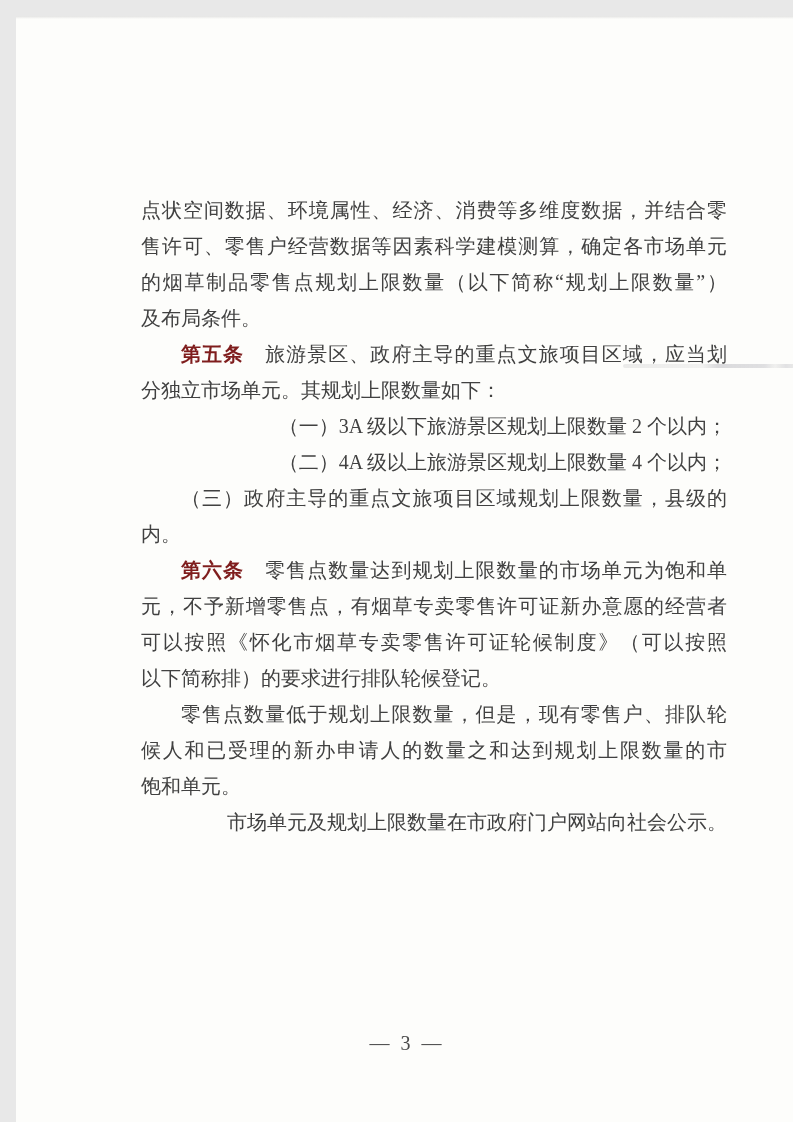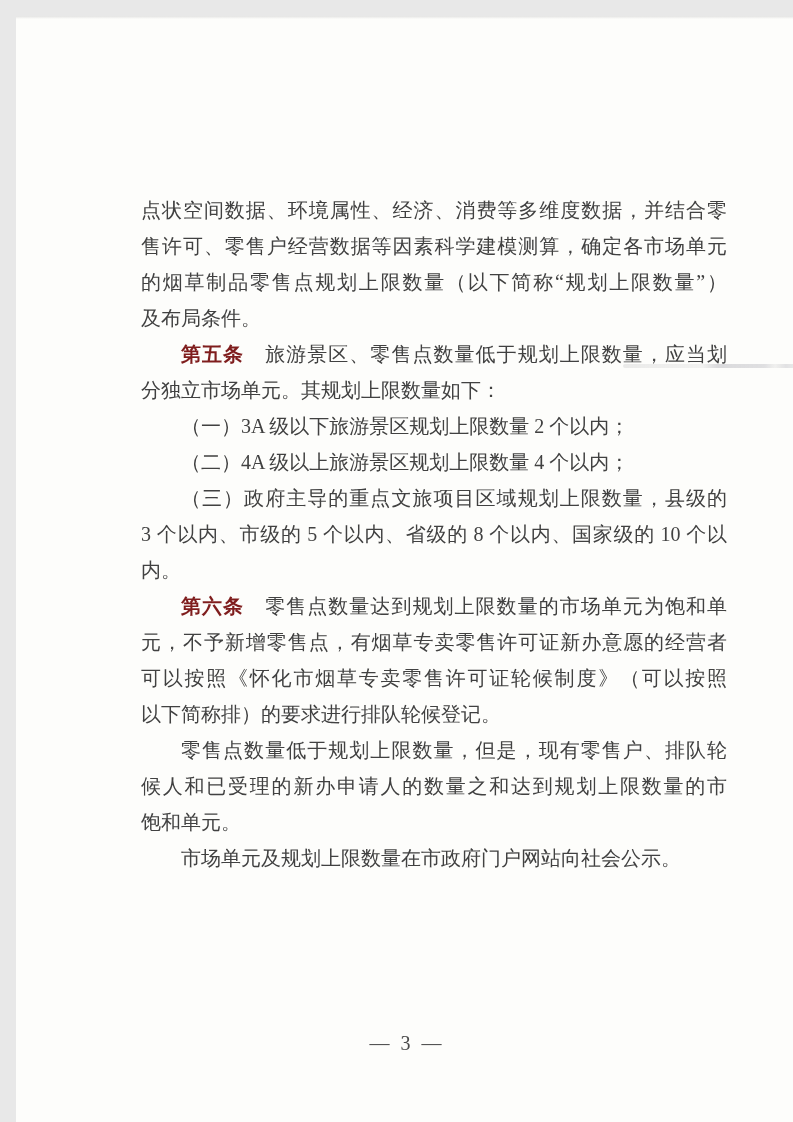--- a/index.html
+++ b/index.html
@@ -31,20 +31,21 @@
     overflow: hidden;
     white-space: pre-wrap;
     -webkit-font-smoothing: antialiased;
   }
   .line.justify {
     text-align: justify;
     text-align-last: justify;
   }
   .line.indent {
     padding-left: 40px;
+    text-align: right;
   }
   .article-no {
     font-weight: bold;
     color: #7f1d1d;
   }
   
   .page-number {
     position: absolute;
     top: 1016px;
     left: 0;
@@ -101,26 +102,25 @@
 </style>
 </head>
 <body>
 
 <div class="page">
   <div class="doc-body">
       <div class="line justify"><span>点状空间数据、环境属性、经济、消费等多维度数据，并结合零</span></div>
       <div class="line justify"><span>售许可、零售户经营数据等因素科学建模测算，确定各市场单元</span></div>
       <div class="line justify"><span>的烟草制品零售点规划上限数量（以下简称“规划上限数量”）</span></div>
       <div class="line"><span>及布局条件。</span></div>
-      <div class="line indent justify"><span class="article-no">第五条</span><span>　旅游景区、零售点数量低于规划上限数量，应当划</span></div>
+      <div class="line indent justify"><span class="article-no">第五条</span><span>　旅游景区、政府主导的重点文旅项目区域，应当划</span></div>
       <div class="line"><span>分独立市场单元。其规划上限数量如下：</span></div>
       <div class="line indent"><span>（一）3A 级以下旅游景区规划上限数量 2 个以内；</span></div>
       <div class="line indent"><span>（二）4A 级以上旅游景区规划上限数量 4 个以内；</span></div>
       <div class="line indent justify"><span>（三）政府主导的重点文旅项目区域规划上限数量，县级的</span></div>
-      <div class="line justify"><span>3 个以内、市级的 5 个以内、省级的 8 个以内、国家级的 10 个以</span></div>
       <div class="line"><span>内。</span></div>
       <div class="line indent justify"><span class="article-no">第六条</span><span>　零售点数量达到规划上限数量的市场单元为饱和单</span></div>
       <div class="line justify"><span>元，不予新增零售点，有烟草专卖零售许可证新办意愿的经营者</span></div>
       <div class="line justify"><span>可以按照《怀化市烟草专卖零售许可证轮候制度》（可以按照</span></div>
       <div class="line"><span>以下简称排）的要求进行排队轮候登记。</span></div>
       <div class="line indent justify"><span>零售点数量低于规划上限数量，但是，现有零售户、排队轮</span></div>
       <div class="line justify"><span>候人和已受理的新办申请人的数量之和达到规划上限数量的市</span></div>
       <div class="line"><span>饱和单元。</span></div>
       <div class="line indent"><span>市场单元及规划上限数量在市政府门户网站向社会公示。</span></div>
     </div>

